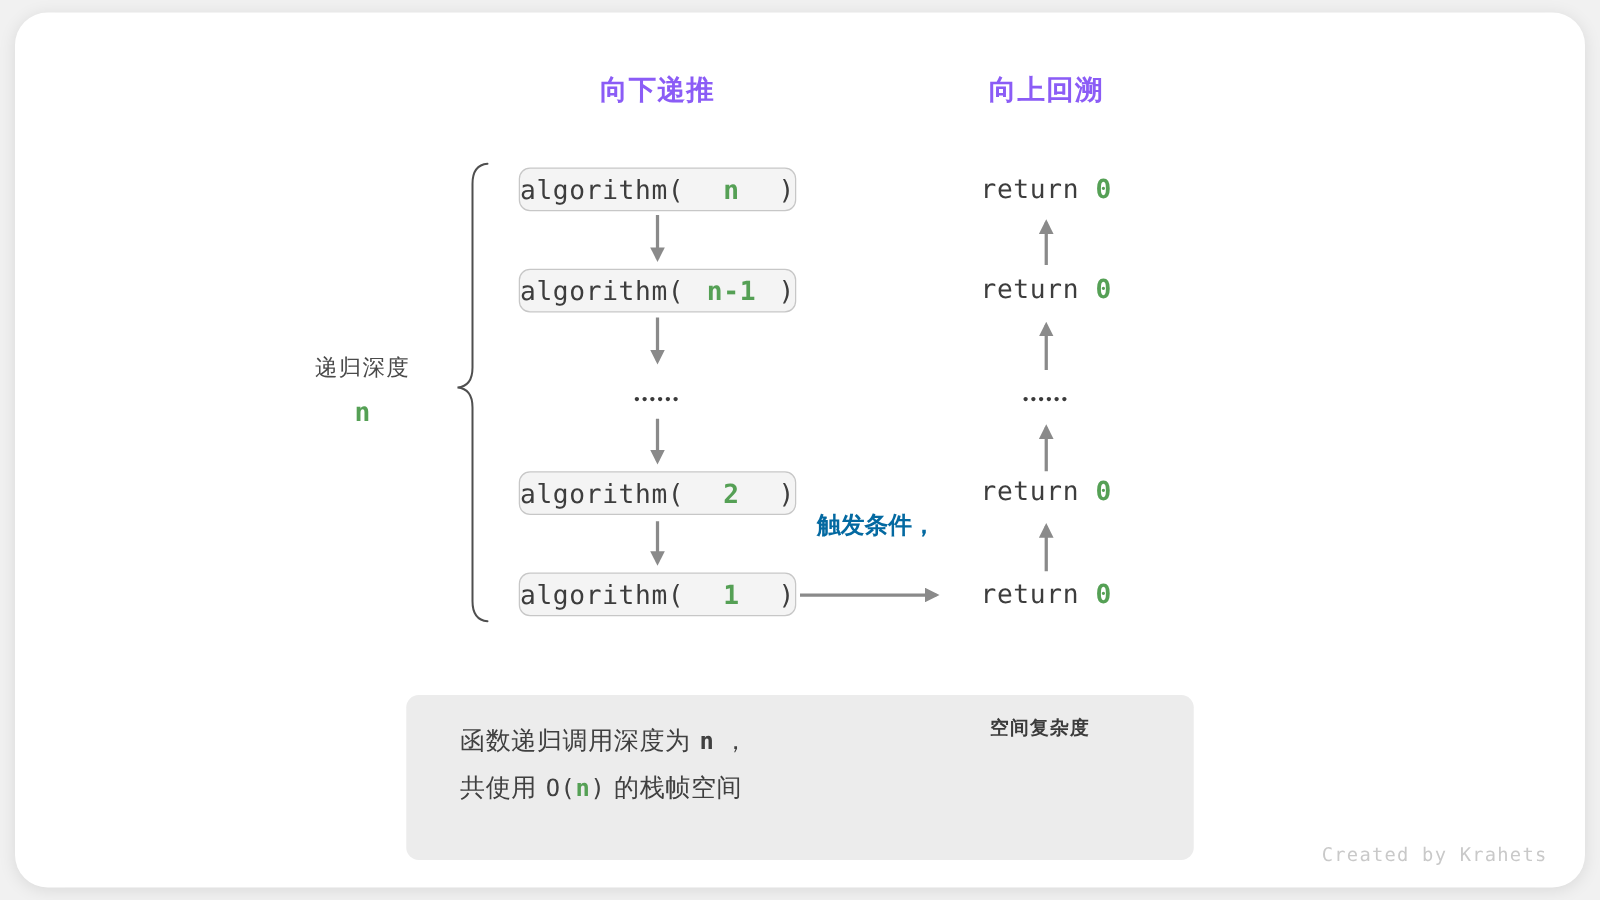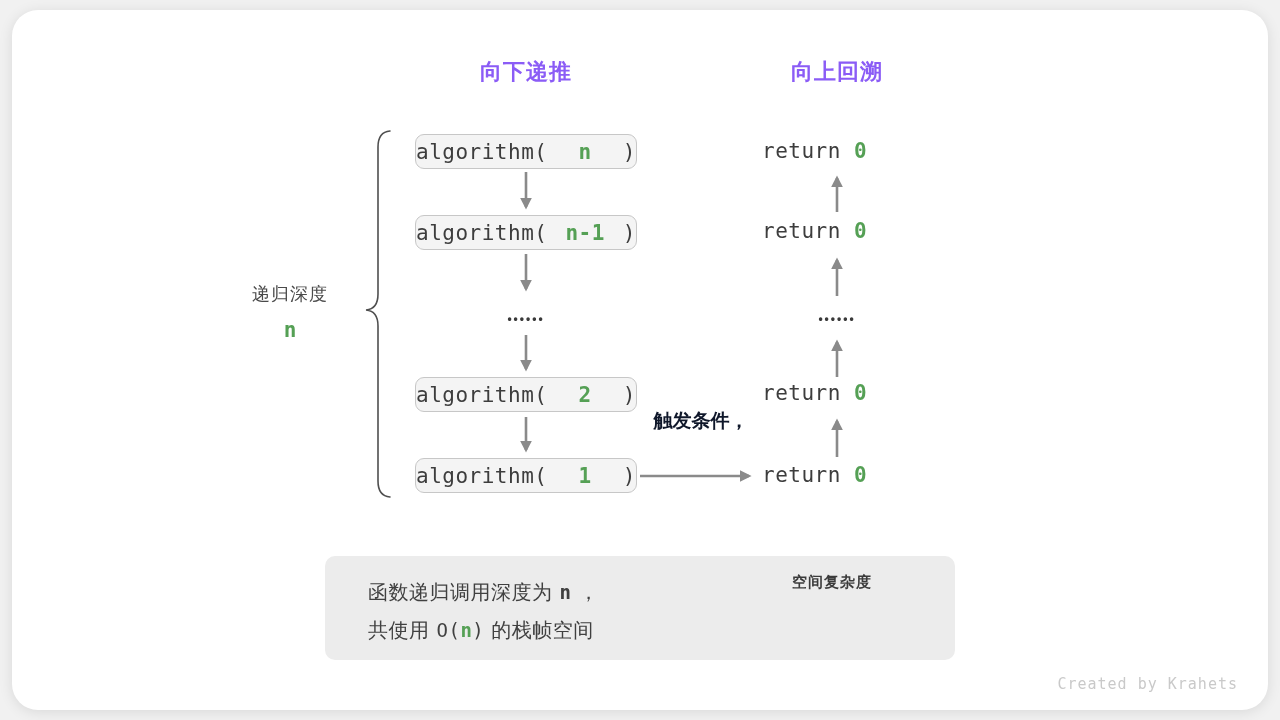--- a/index.html
+++ b/index.html
@@ -27,34 +27,34 @@
     font-size:21px;
   }
   .call-box{
     left:415px;width:222px;height:35px;box-sizing:border-box;
     background:#f4f4f4;border:1.6px solid #c7c7c7;border-radius:9px;
     display:flex;align-items:center;justify-content:space-between;
     font-family:"DejaVu Sans Mono", monospace;
     font-size:21px;color:#3d3d3d;letter-spacing:0.5px;
   }
   .return-line{
-    left:762px;width:150px;text-align:left;
+    left:762px;width:150px;text-align:center;
     font-family:"DejaVu Sans Mono", monospace;
     font-size:21px;color:#3d3d3d;letter-spacing:0.5px;
   }
   .dots{
     width:150px;text-align:center;
     font-size:12px;font-weight:bold;letter-spacing:2px;color:#3a3a3a;
   }
   .trigger{
     left:634px;top:406px;width:134px;text-align:center;
-    font-size:19px;font-weight:bold;color:#0f172a;line-height:29px;
+    font-size:19px;font-weight:bold;color:#0369a1;line-height:29px;
   }
   .summary{
-    left:325px;top:556px;width:630px;height:104px;
+    left:325px;top:556px;width:630px;height:132px;
     background:#ececec;border-radius:10px;
   }
   .sum-line{
     position:absolute;left:43px;font-size:20px;color:#404040;
     letter-spacing:0.5px;white-space:nowrap;
   }
   .sum-line .mono{font-size:19px;color:#404040;}
   .sum-var{margin:0 7px;font-size:19px;}
   .sum-code{margin:0 7px;}
   .sum-right{

